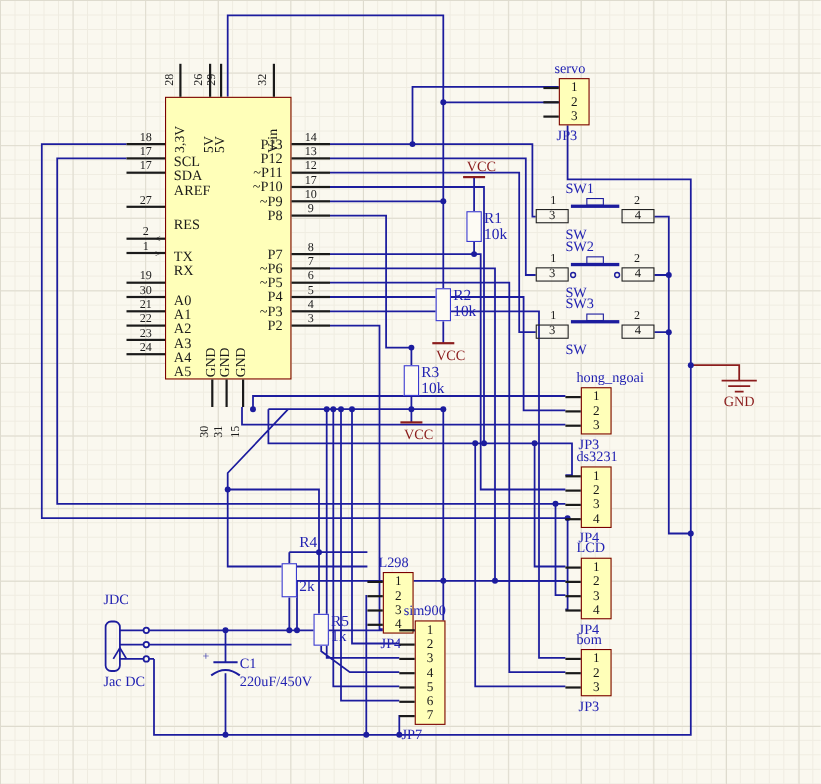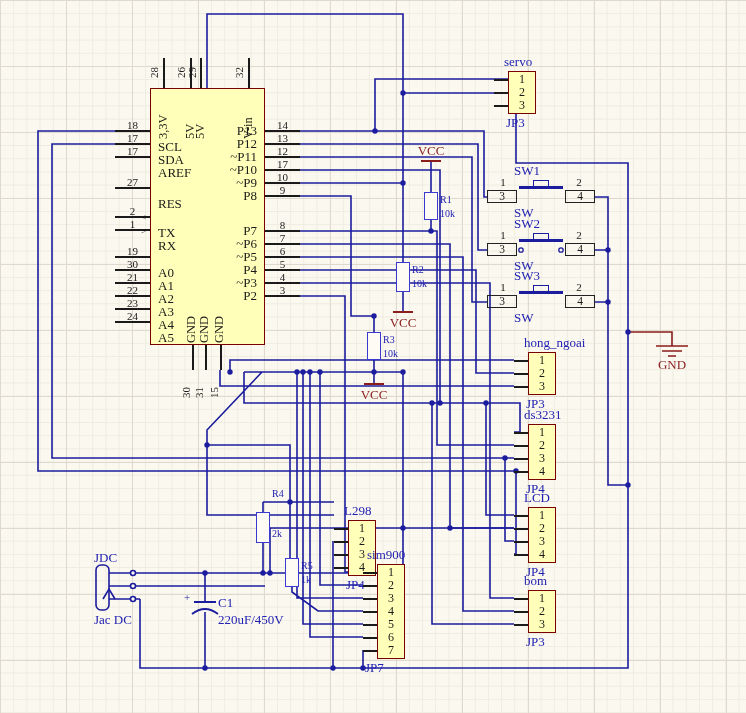--- a/index.html
+++ b/index.html
@@ -54,25 +54,25 @@
   .sw{position:absolute;width:108px;height:13px;z-index:2}
   .swbox{position:absolute;top:0;width:30px;height:13px;border:1.1px solid #222;
     font-size:11.5px;line-height:11px;text-align:center;color:var(--ink)}
   .swbar{position:absolute;left:32px;width:44px;top:-4px;height:3px;background:var(--wire)}
   .swact{position:absolute;left:46px;width:16px;top:-10px;height:7px;border:1.5px solid var(--wire)}
   .swnum{position:absolute;top:-14px;width:20px;text-align:center;font-size:11px;color:var(--ink)}
   .swname{position:absolute;left:27px;top:-21px;font-size:13px;color:var(--blue);top:-27px}
   .swsub{position:absolute;left:27px;top:15px;font-size:13px;color:var(--blue)}
   
   .res{position:absolute;width:14px;border:1.5px solid #3a3ad0;background:#fdfbf4;z-index:2}
-  .rlab{position:absolute;white-space:nowrap;font-size:10px;line-height:14px;color:var(--blue);z-index:2}
+  .rlab{position:absolute;white-space:nowrap;font-size:14px;line-height:14px;color:var(--blue);z-index:2}
   
   .pwr{position:absolute;z-index:2;color:var(--red)}
   .pwr .bar{position:absolute;height:2.4px;background:var(--red);width:20px;left:10px}
-  .pwr .txt{position:absolute;width:40px;text-align:center;font-size:13px}
+  .pwr .txt{position:absolute;width:40px;text-align:right;font-size:13px}
   .lab{position:absolute;white-space:nowrap;z-index:2}
   .blue{color:var(--blue)} .navy{color:var(--wire)} .redt{color:var(--red)}
   .f13{font-size:13px;line-height:14px} .f11{font-size:11px}
 </style>
 </head>
 <body>
 
 <div id="canvas">
 
   <svg class="wire-layer" width="746" height="713">
@@ -504,19 +504,19 @@
   <div class="pwr" style="left:383px;top:311px">
     <div class="bar" style="top:0"></div>
     <div class="txt" style="top:4px">VCC</div>
   </div>
   <div class="pwr" style="left:354px;top:383px">
     <div class="bar" style="top:0"></div>
     <div class="txt" style="top:4px">VCC</div>
   </div>
   <div class="lab redt f13" style="left:650px;top:358px;width:44px;text-align:center"><span>GND</span></div>
 
-  <div class="lab blue f13" style="left:94px;top:551px">JDC</div>
+  <div class="lab blue f13" style="left:94px;top:538px">JDC</div>
   <div class="lab blue f13" style="left:94px;top:613px">Jac DC</div>
   <div class="lab navy f11" style="left:184px;top:591px">+</div>
   <div class="lab blue f13" style="left:218px;top:596px">C1</div>
   <div class="lab blue f13" style="left:218px;top:613px">220uF/450V</div>
 
 </div>
 
 </body></html>

